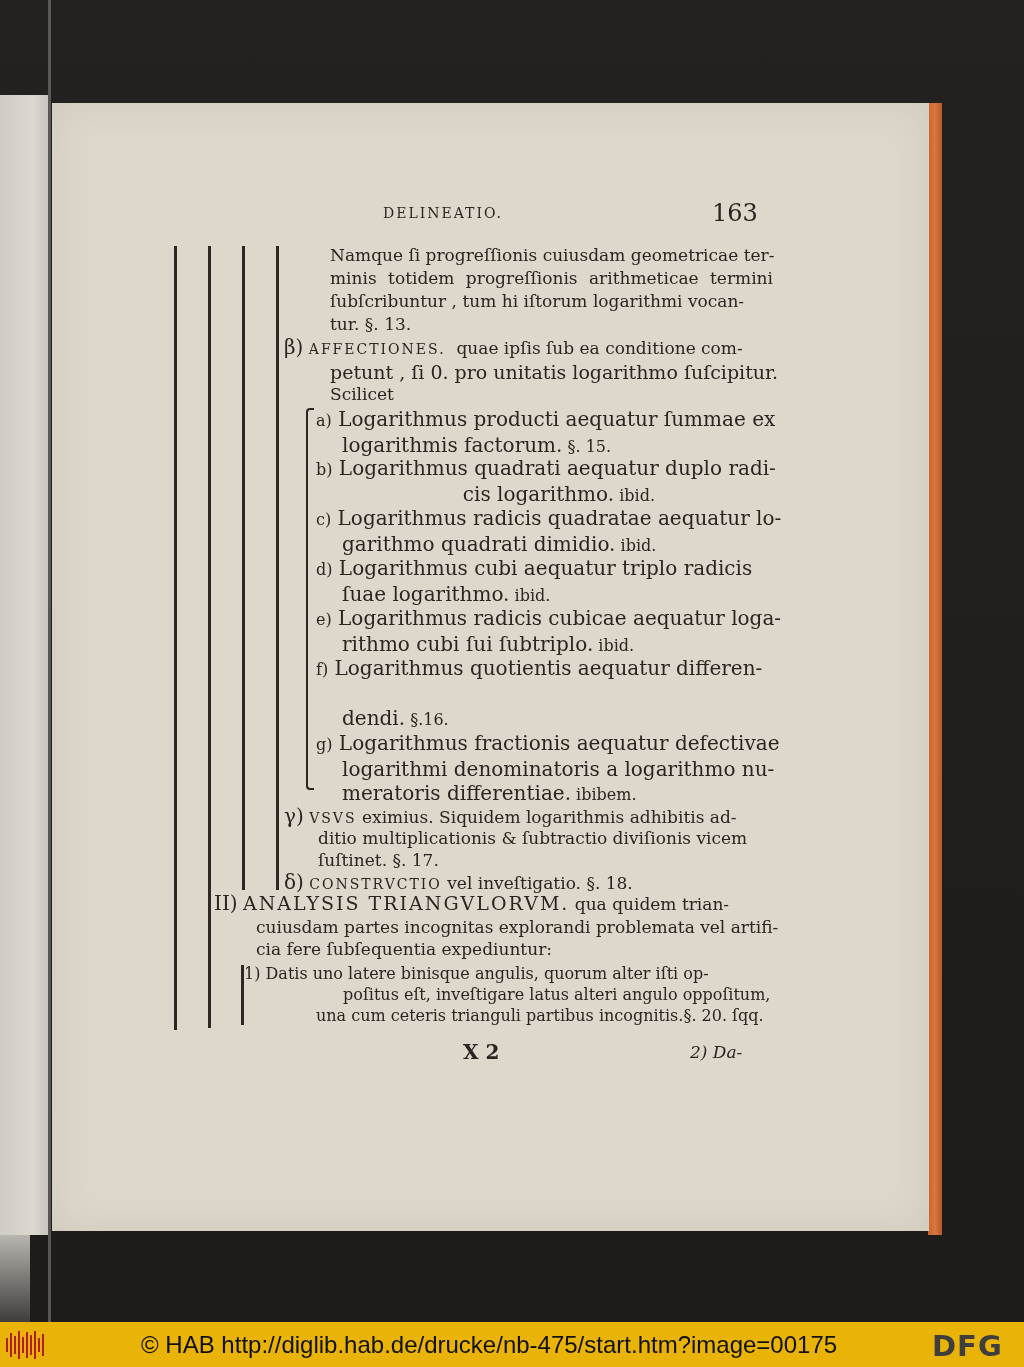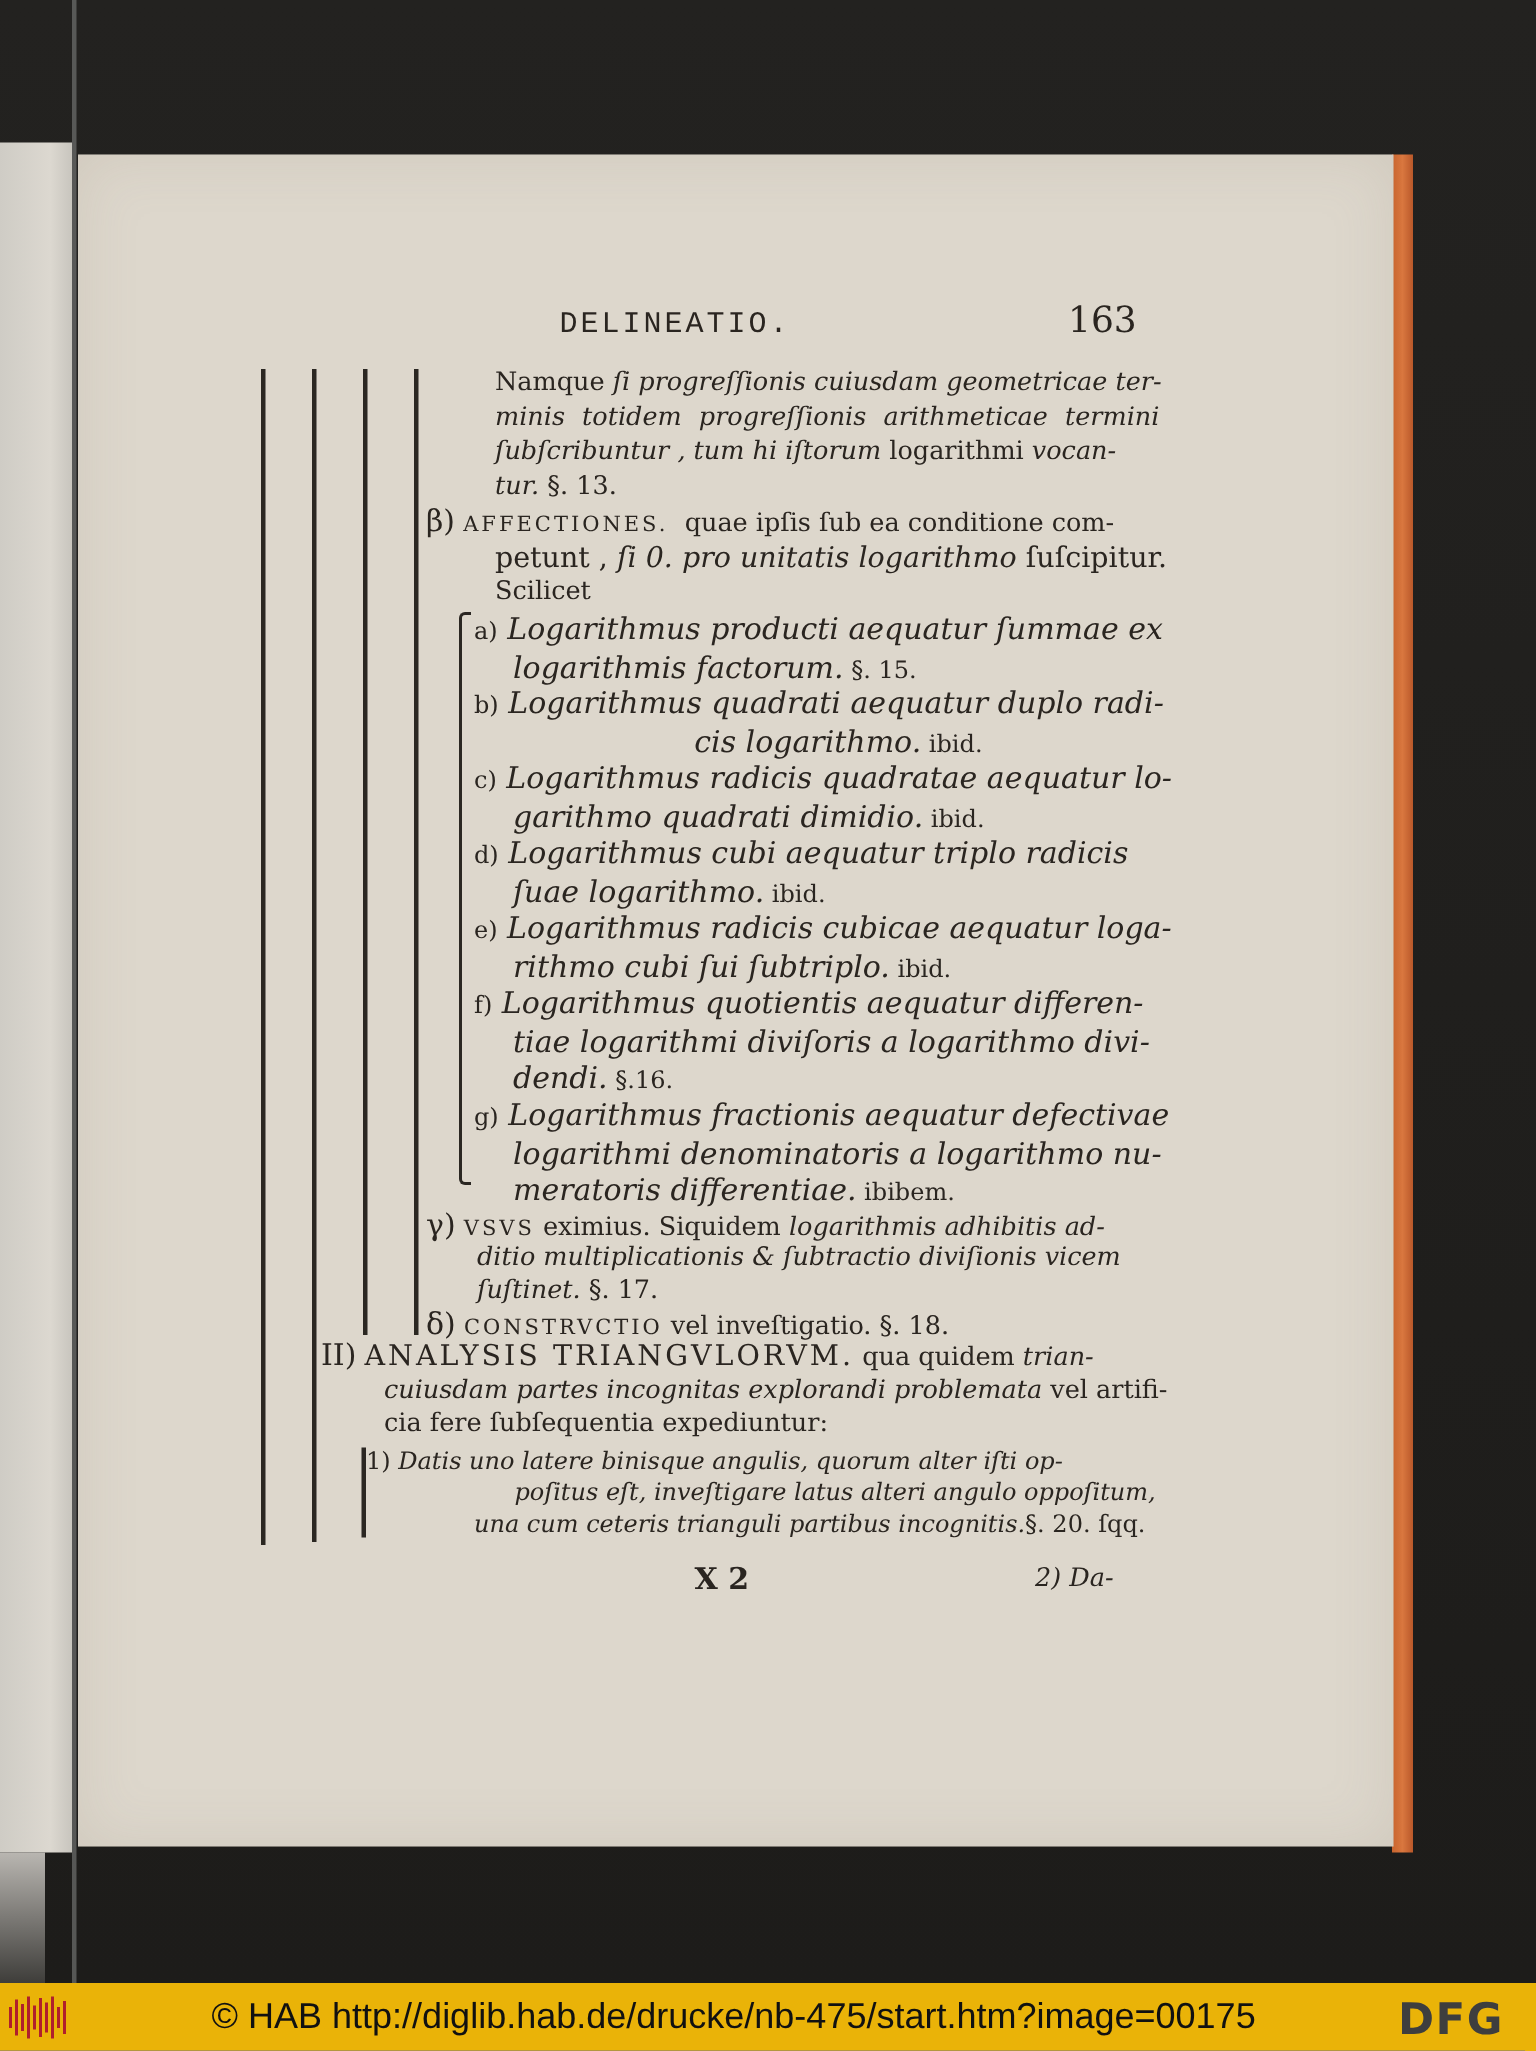--- a/index.html
+++ b/index.html
@@ -28,33 +28,33 @@
     position:absolute; left:52px; top:103px; width:877px; height:1128px;
     background:#ddd7cc;
     box-shadow: inset 0 0 40px rgba(150,140,120,.18);
   }
   .page-edge {
     position:absolute; left:928px; top:103px; width:14px; height:1132px;
     background:linear-gradient(90deg,#c8642e 0%,#d9773f 50%,#b9582a 100%);
   }
   .ink { color:#2a2520; }
   .running-head {
-    position:absolute; top:205px; left:373px;
-    font-size:20px; letter-spacing:2px;font-family:Liberation Mono, monospace;
+    position:absolute; top:205px; left:383px;
+    font-size:14px; letter-spacing:2px;
   }
   .page-number {
     position:absolute; top:199px; left:712px; font-size:24px;
   }
   .vline {
     position:absolute; width:3px; background:#2b2722;
   }
   .text-line {
     position:absolute; white-space:nowrap; font-size:17px; line-height:20px;
   }
-  .it { font-style:italic; }
+  .it { }
   .big { font-size:20px; }
   .sc { font-variant:small-caps; letter-spacing:2px; font-size:14px; }
   .label { font-style:normal; }
   .brace {
     position:absolute; width:6px; border-left:2px solid #2b2722;
     border-top:2px solid #2b2722; border-bottom:2px solid #2b2722;
     border-radius:4px 0 0 4px;
   }
   .signature {
     position:absolute; top:1040px; left:463px; font-size:20px; font-weight:bold;
@@ -146,21 +146,21 @@
   <span style="padding-left:26px;" class="it">ſuae logarithmo.</span><span style="font-size:16px;">  ibid.</span>
 </div>
 <div class="text-line ink" style="top:606px;left:316px;font-size:20px;line-height:24px;">
   <span style="font-size:16px;">e)</span>
   <span class="it">Logarithmus radicis cubicae aequatur loga-</span><br>
   <span style="padding-left:26px;" class="it">rithmo cubi ſui ſubtriplo.</span><span style="font-size:16px;"> ibid.</span>
 </div>
 <div class="text-line ink" style="top:656px;left:316px;font-size:20px;line-height:24px;">
   <span style="font-size:16px;">f)</span>
   <span class="it">Logarithmus quotientis aequatur differen-</span><br>
-  <span style="padding-left:26px;" class="it">tiae logarithmi diviſoris a logarithmo divi-</span><br>
+  <br>
   <span style="padding-left:26px;" class="it">dendi.</span><span style="font-size:16px;">  §.16.</span>
 </div>
 <div class="text-line ink" style="top:731px;left:316px;font-size:20px;line-height:24px;">
   <span style="font-size:16px;">g)</span>
   <span class="it">Logarithmus fractionis aequatur defectivae</span><br>
   <span style="padding-left:26px;" class="it">logarithmi denominatoris  a logarithmo nu-</span><br>
   <span style="padding-left:26px;" class="it">meratoris differentiae.</span><span style="font-size:16px;"> ibibem.</span>
 </div>
 
 <div class="text-line ink" style="top:806px;left:284px;">

